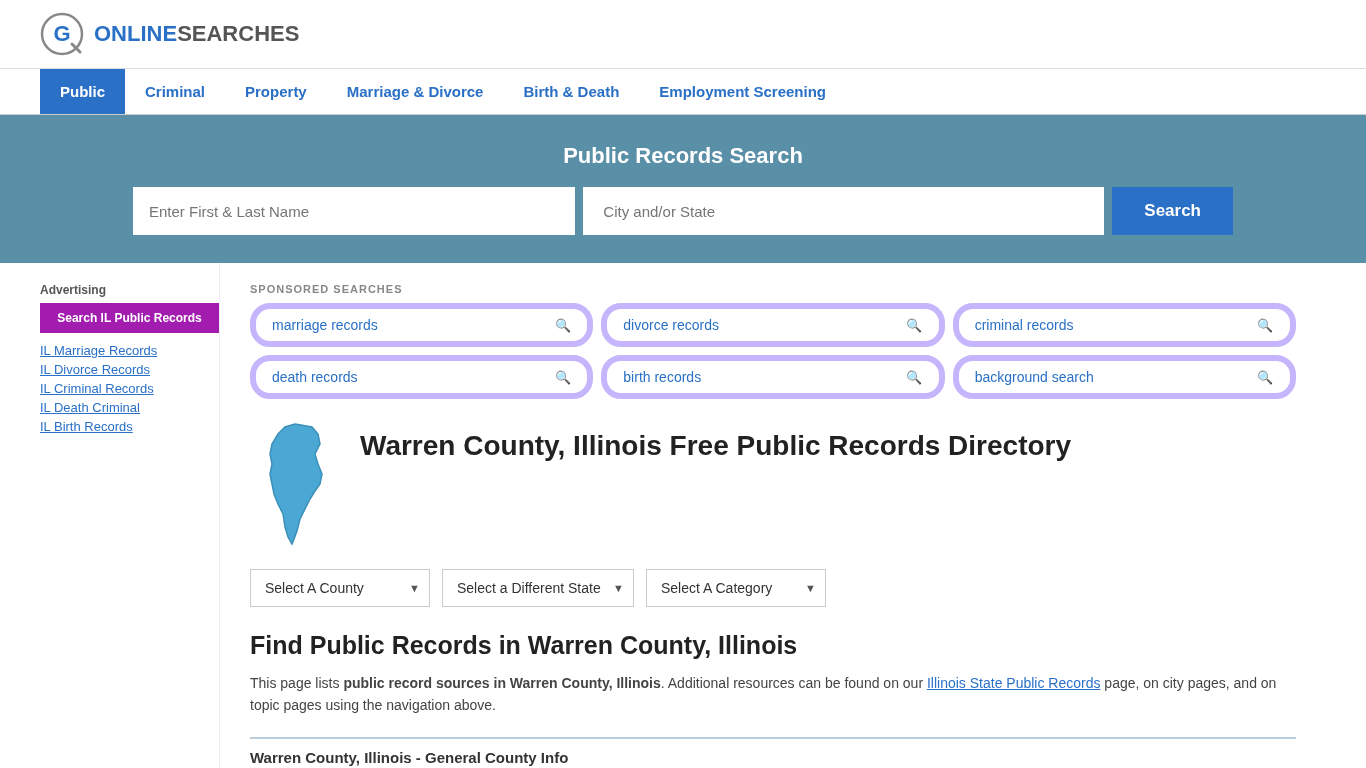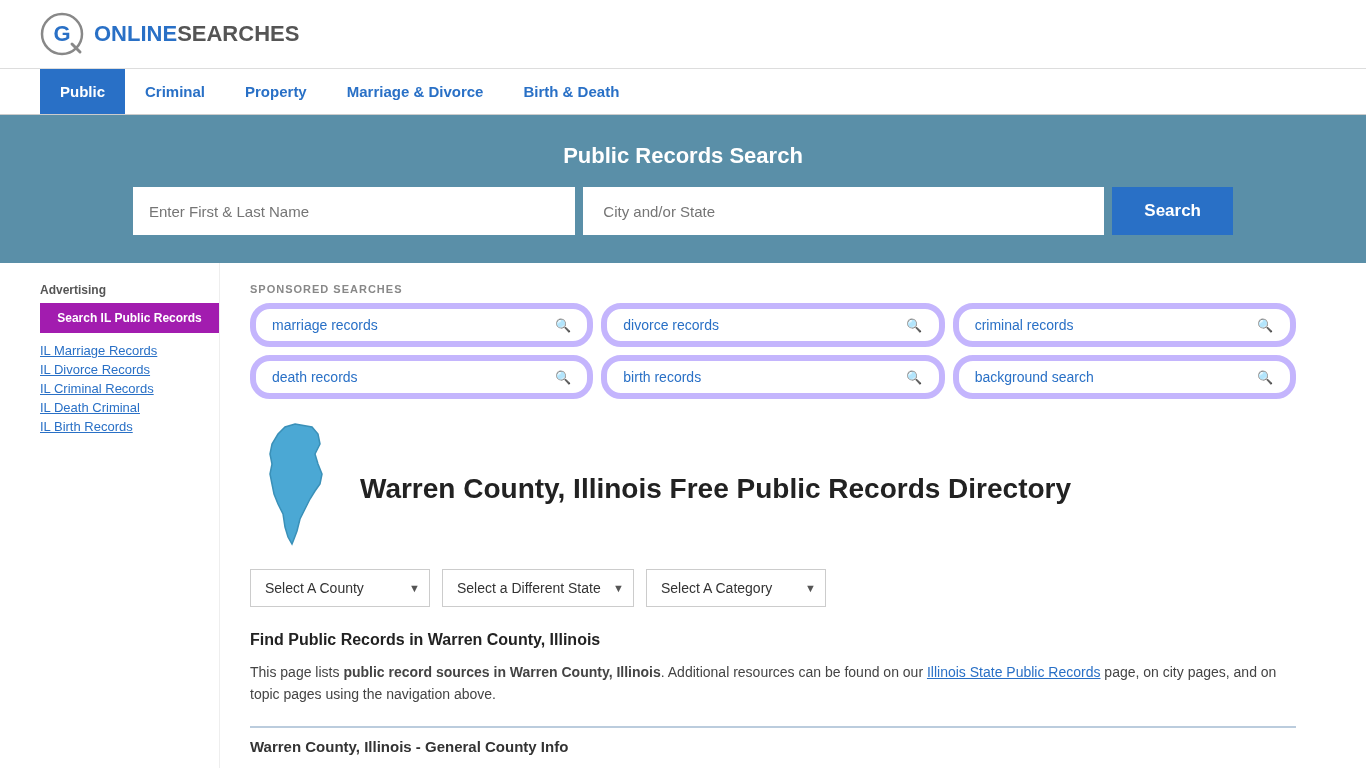--- a/index.html
+++ b/index.html
@@ -39,31 +39,31 @@
     
     .content { flex: 1; padding: 20px 30px; }
 
     
     .sponsored-label { font-size: 11px; color: #888; letter-spacing: 1px; margin-bottom: 8px; font-weight: bold; }
     .search-tags { display: grid; grid-template-columns: repeat(3, 1fr); gap: 8px; margin-bottom: 20px; }
     .search-tag { border: 6px solid #c4b5fd; border-radius: 20px; padding: 8px 16px; display: flex; align-items: center; justify-content: space-between; cursor: pointer; font-size: 14px; color: #2970c6; background: #fff; }
     .search-icon { color: #555; font-size: 13px; }
 
     
-    .county-section { display: flex; align-items: center; gap: 20px; margin-bottom: 20px; }
+    .county-section { display: flex; align-items: flex-start; gap: 20px; margin-bottom: 20px; }
     .county-title { font-size: 28px; font-weight: bold; color: #222; line-height: 1.2; margin-top: 10px; }
 
     
     .dropdowns { display: flex; gap: 12px; margin-bottom: 24px; flex-wrap: wrap; }
     .dropdown-select { padding: 10px 14px; border: 1px solid #ccc; background: #fff; font-size: 14px; color: #333; cursor: pointer; appearance: none; -webkit-appearance: none; padding-right: 32px; position: relative; min-width: 180px; }
     .dropdown-wrapper { position: relative; display: inline-block; }
     .dropdown-wrapper::after { content: '▼'; position: absolute; right: 10px; top: 50%; transform: translateY(-50%); pointer-events: none; font-size: 11px; color: #555; }
 
     
-    .find-title { font-size: 16px; font-weight: bold; color: #222; margin-bottom: 12px; }
+    .find-title { font-size: 25px; font-weight: bold; color: #222; margin-bottom: 12px; }
     .find-desc { font-size: 14px; color: #444; line-height: 1.6; margin-bottom: 20px; }
     .find-desc strong { font-weight: bold; }
     .find-desc a { color: #2970c6; text-decoration: underline; cursor: pointer; }
 
     
     .general-info-header { font-size: 15px; font-weight: bold; color: #333; border-top: 2px solid #bcd; padding-top: 10px; }
 
     
     svg.il-shape { width: 90px; height: 130px; }
   </style>
@@ -83,20 +83,21 @@
     </div>
   </div>
 </div>
 
 <nav class="nav">
   <a class="nav-item active">Public</a>
   <a class="nav-item">Criminal</a>
   <a class="nav-item">Property</a>
   <a class="nav-item">Marriage &amp; Divorce</a>
   <a class="nav-item">Birth &amp; Death</a>
+  <a class="nav-item">Employment Screening</a>
 </nav>
 
 <div class="search-banner">
   <div class="search-banner-title">Public Records Search</div>
   <div class="search-fields">
     <input class="search-input name" type="text" placeholder="Enter First &amp; Last Name" style="">
     <input class="search-input location" type="text" placeholder="City and/or State" style="">
     <button class="search-btn">Search</button>
   </div>
 </div>

